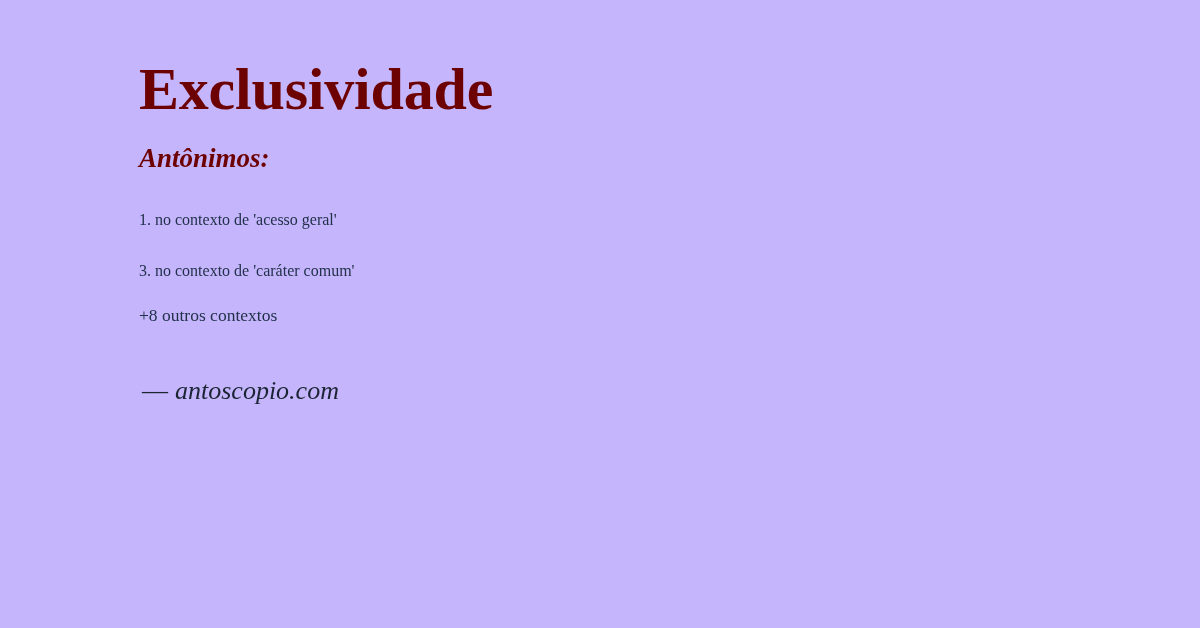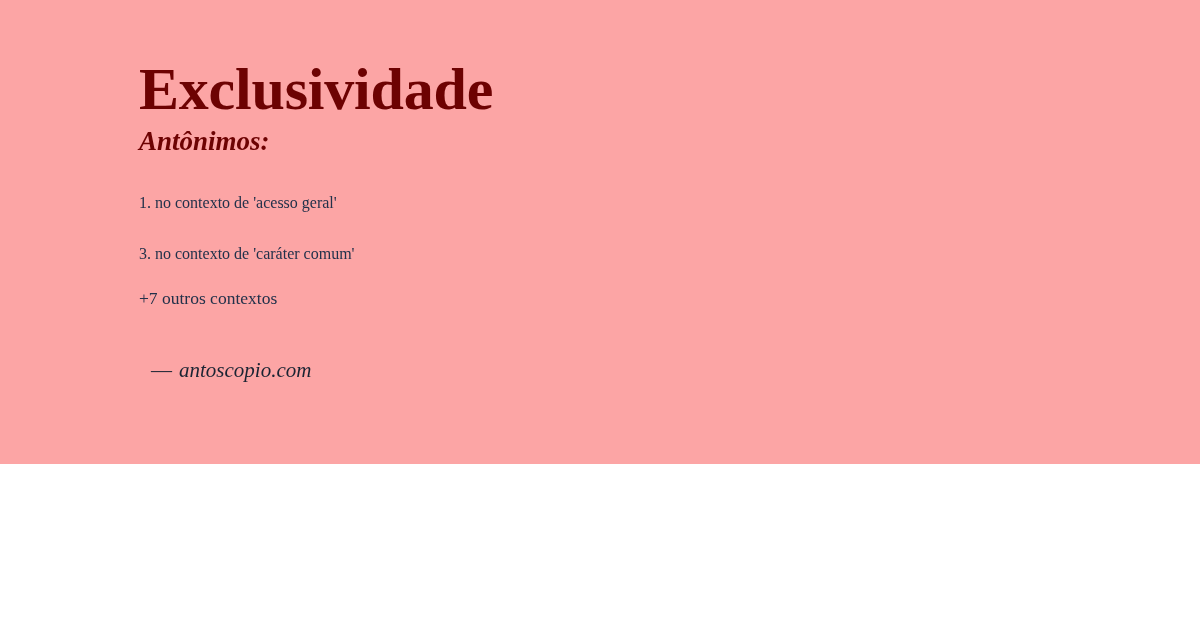--- a/index.html
+++ b/index.html
@@ -13,22 +13,22 @@
     height: 628px;
     background: #ffffff;
     font-family: "Liberation Serif", "DejaVu Serif", serif;
     -webkit-font-smoothing: antialiased;
     overflow: hidden;
   }
 
   .card {
     position: relative;
     width: 1200px;
-    height: 464px;
-    background: #fca5a5;
+    height: 628px;
+    background: #c4b5fd;
     box-sizing: border-box;
     padding: 0 0 0 139px;
   }
 
   
   .header {
     padding-top: 58px;
   }
 
   .word-title {
@@ -42,21 +42,21 @@
     white-space: nowrap;
   }
 
   .section-label {
     font-family: "Liberation Serif", "DejaVu Serif", serif;
     font-size: 27px;
     font-weight: 700;
     font-style: italic;
     color: #6d0202;
     line-height: 1.1;
-    margin: 5px 0 0 0;
+    margin: 22px 0 0 0;
     white-space: nowrap;
   }
 
   
   .entries {
     margin-top: 37px;
   }
 
   .entry {
     margin-bottom: 32px;
@@ -96,25 +96,25 @@
     white-space: nowrap;
   }
 
   
   .footer {
     margin-top: 49px;
   }
 
   .source {
     font-family: "Liberation Serif", "DejaVu Serif", serif;
-    font-size: 21px;
+    font-size: 26px;
     font-style: italic;
     color: #1b2433;
     line-height: 1.2;
-    margin: 12px;
+    margin: 3px;
     white-space: nowrap;
   }
 
   .source-dash {
     font-style: normal;
     margin-right: 7px;
   }
 </style>
 </head>
 <body>
@@ -132,21 +132,21 @@
       <div class="entry-context">1. no contexto de 'acesso geral'</div>
     </div>
 
 
     <div class="entry">
       <div class="entry-context">3. no contexto de 'caráter comum'</div>
     </div>
 
   </div>
 
-  <div class="more-contexts">+7 outros contextos</div>
+  <div class="more-contexts">+8 outros contextos</div>
 
   <div class="footer">
     <div class="source">
       <span class="source-dash">—</span><span>antoscopio.com</span>
     </div>
   </div>
 
 </div>
 
 </body></html>

